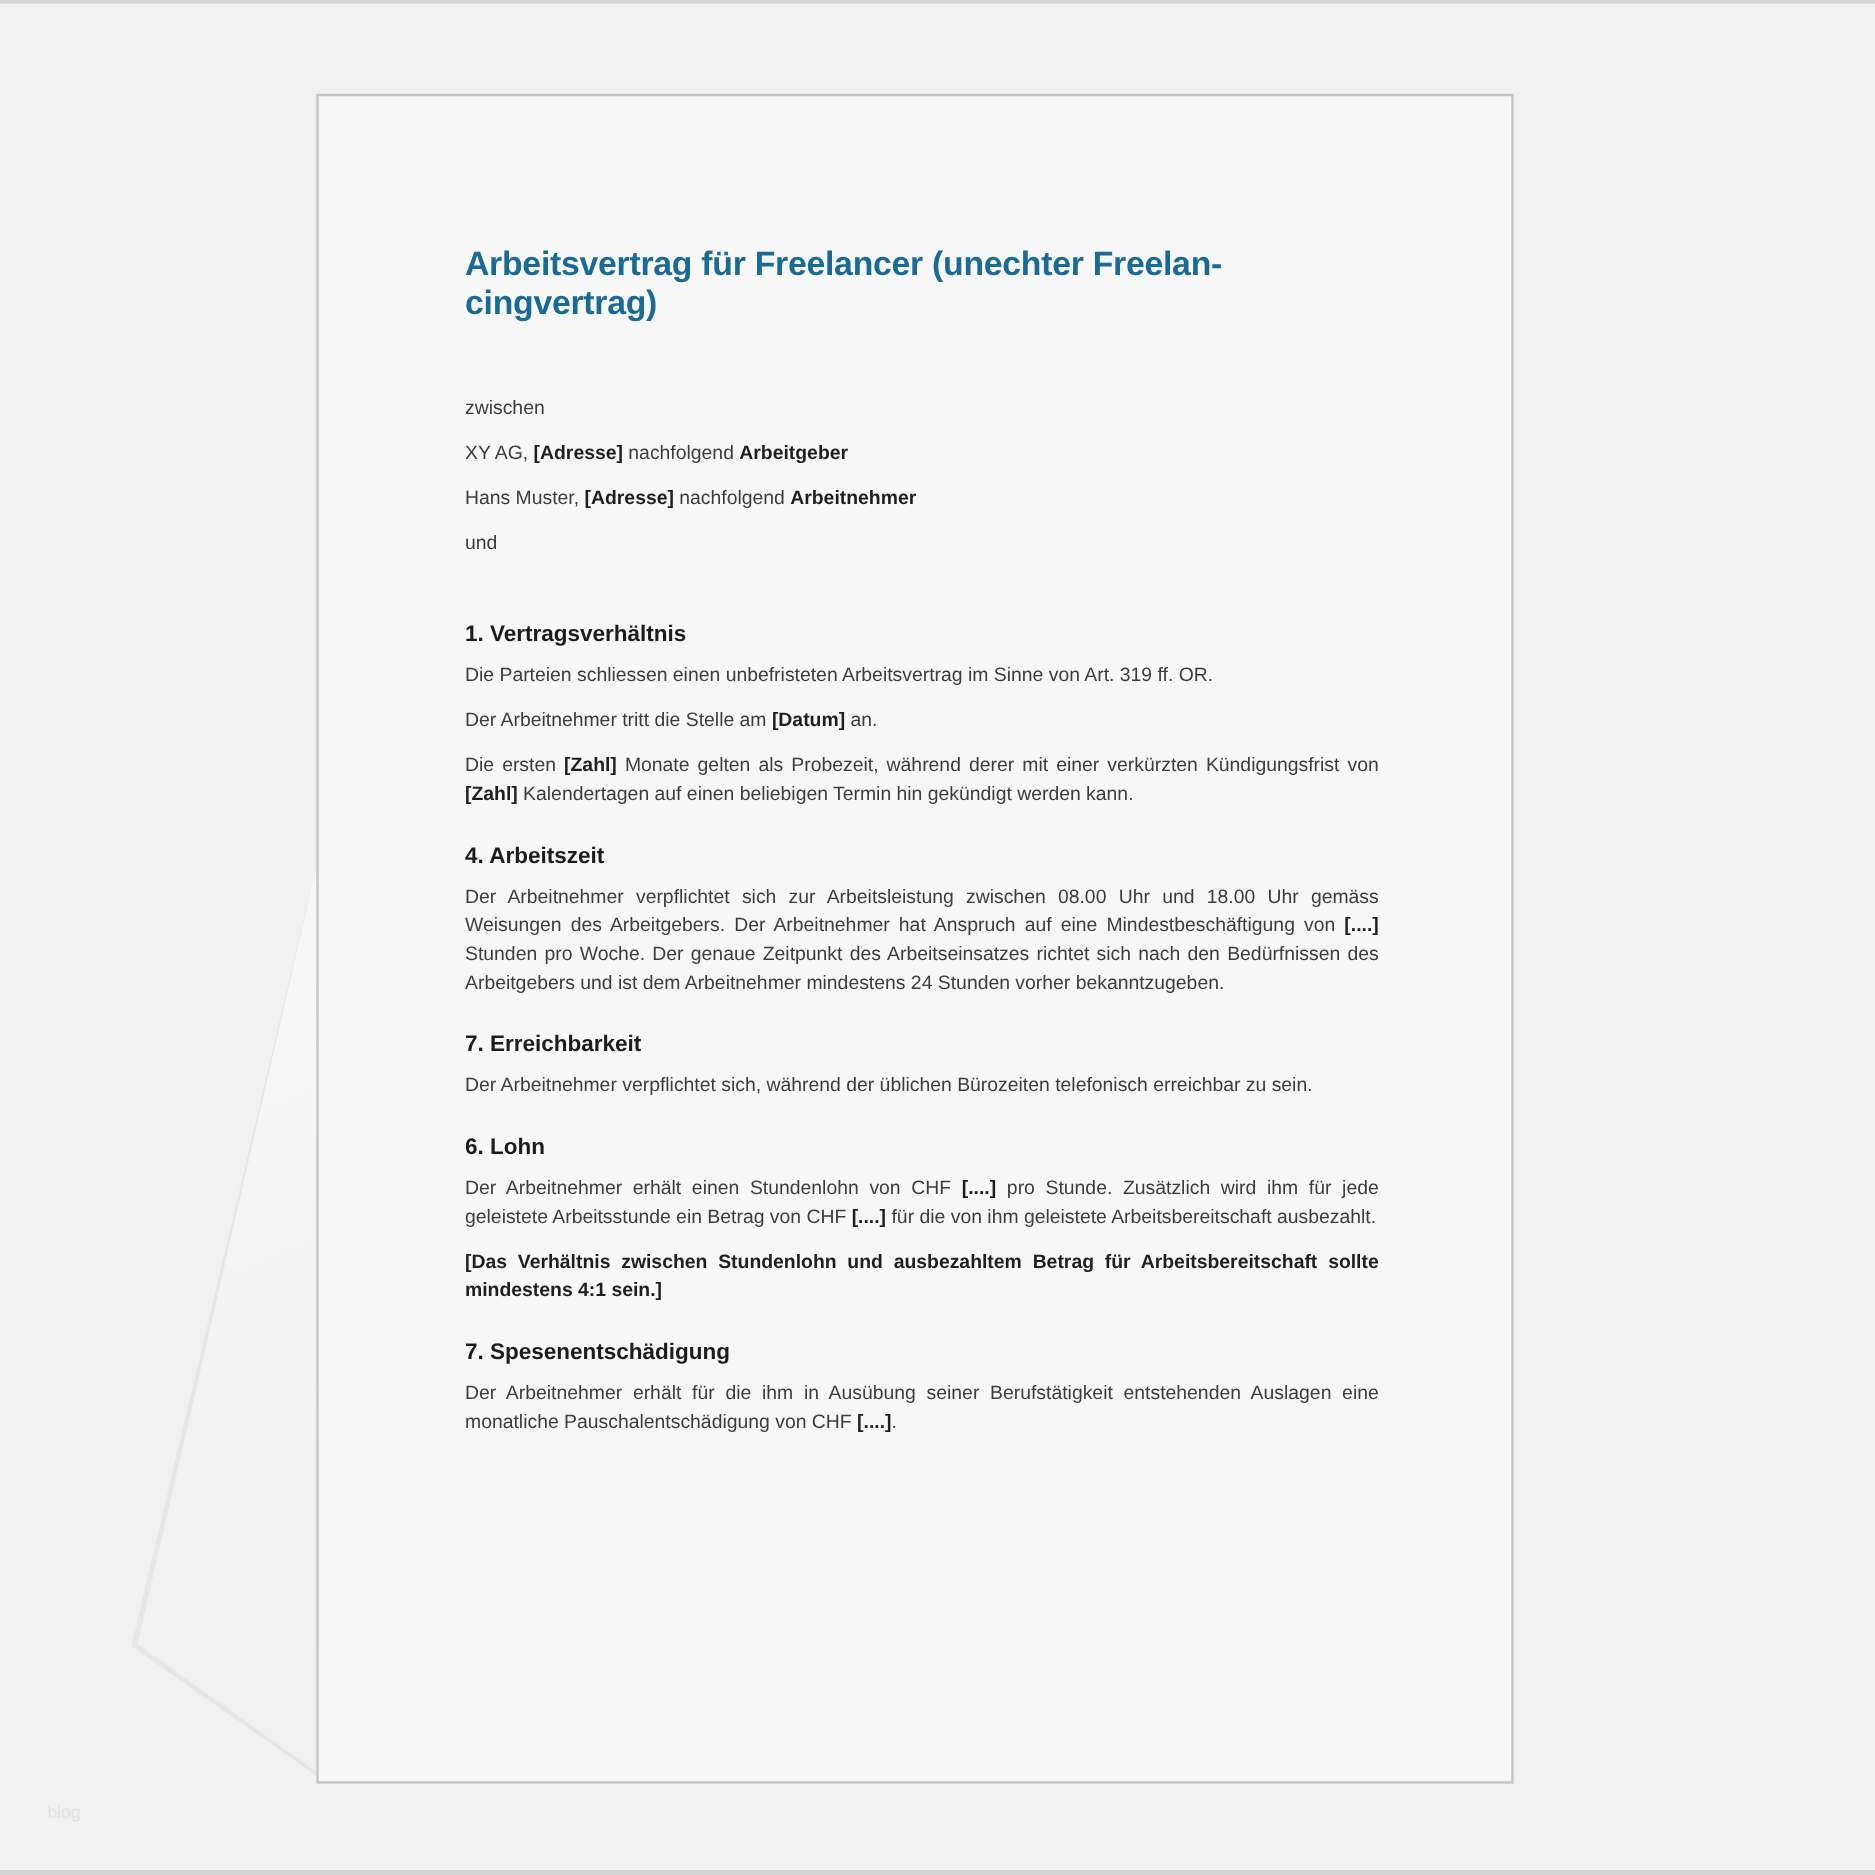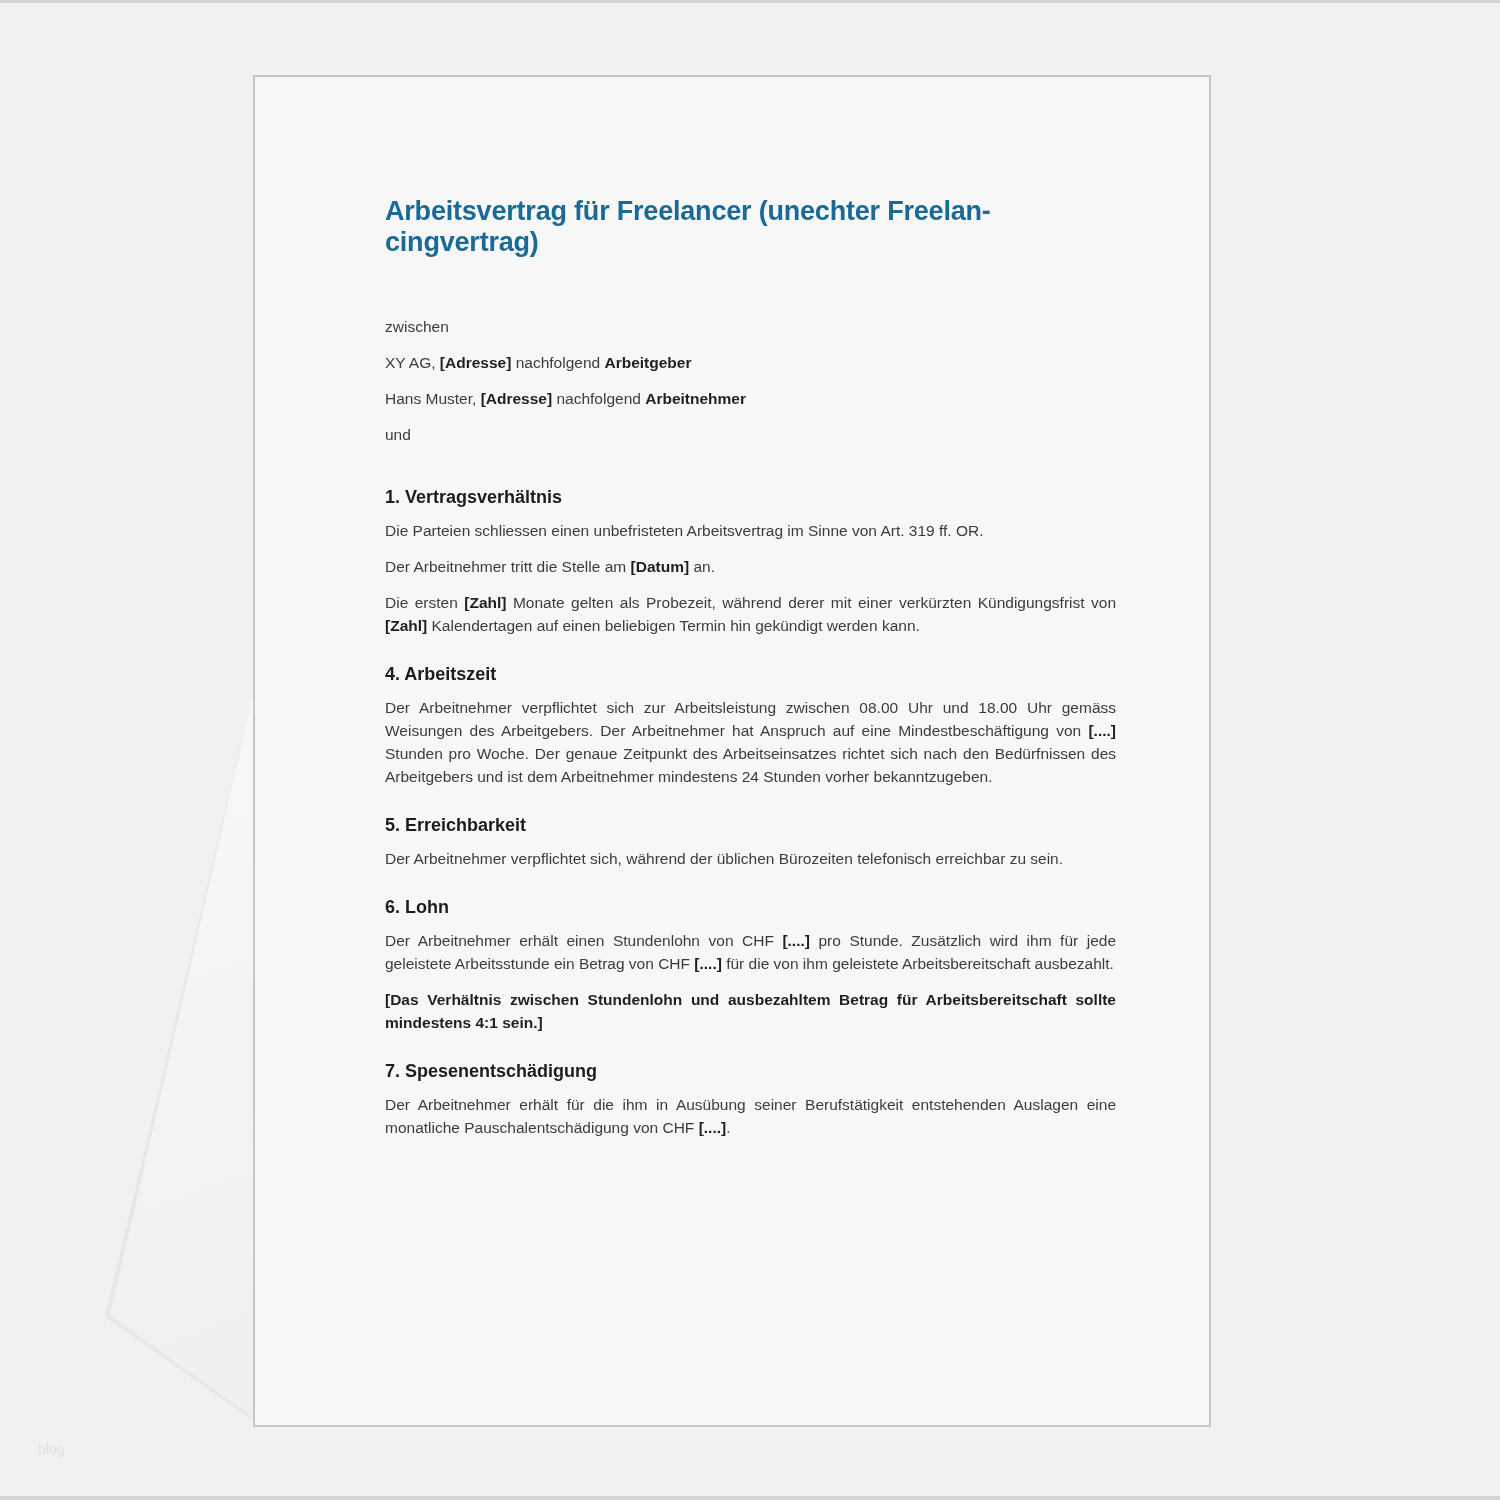--- a/index.html
+++ b/index.html
@@ -41,42 +41,42 @@
     clip-path:polygon(100% 0, 5px 85.4%, 100% 99.6%);
   }
   .fold .front{
     position:absolute;inset:0;
     background:linear-gradient(160deg,#f7f7f7 20%,#f0f0f0 90%);
     clip-path:polygon(100% 0, 10px 85.2%, 100% 99.2%);
   }
 
   .content{
     position:absolute;
-    left:130px; top:0;
+    left:117px; top:0;
     width:731px;
     padding-top:119px;
   }
   .doc-title{
     font-size:27px;
     line-height:31px;
     font-weight:700;
     letter-spacing:-0.2px;
     color:var(--title);
     margin-bottom:57px;
   }
   .doc-title span{display:block;}
 
   .intro p{
     font-size:15.5px;
     line-height:23px;
     margin:0 0 13px;
     color:var(--body);
   }
 
-  .sections{margin-top:40px;}
+  .sections{margin-top:50px;}
   .section-heading{
     font-size:18px;
     line-height:22px;
     font-weight:700;
     color:var(--heading);
     margin:26px 0 11px;
     white-space:pre-wrap;
   }
   .para{
     font-size:15.5px;
@@ -124,21 +124,21 @@
         </section>
         <section>
           <p class="para"><span>Der Arbeitnehmer tritt die Stelle am </span><span class="run-b">[Datum]</span><span> an.</span></p>
           <p class="para"><span>Die ersten </span><span class="run-b">[Zahl]</span><span> Monate gelten als Probezeit, während derer mit einer verkürzten Kündigungsfrist von </span><span class="run-b">[Zahl]</span><span> Kalendertagen auf einen beliebigen Termin hin gekündigt werden kann.</span></p>
         </section>
         <section>
           <h2 class="section-heading">4. Arbeitszeit</h2>
           <p class="para"><span>Der Arbeitnehmer verpflichtet sich zur Arbeitsleistung zwischen 08.00 Uhr und 18.00 Uhr gemäss Weisungen des Arbeitgebers. Der Arbeitnehmer hat Anspruch auf eine Mindestbeschäftigung von </span><span class="run-b">[....]</span><span> Stunden pro Woche. Der genaue Zeitpunkt des Arbeitseinsatzes richtet sich nach den Bedürfnissen des Arbeitgebers und ist dem Arbeitnehmer mindestens 24 Stunden vorher bekanntzugeben.</span></p>
         </section>
         <section>
-          <h2 class="section-heading">5. Erreichbarkeit</h2>
+          <h2 class="section-heading">7. Erreichbarkeit</h2>
           <p class="para"><span>Der Arbeitnehmer verpflichtet sich, während der üblichen Bürozeiten telefonisch erreichbar zu sein.</span></p>
         </section>
         <section>
           <h2 class="section-heading">6. Lohn</h2>
           <p class="para"><span>Der Arbeitnehmer erhält einen Stundenlohn von CHF </span><span class="run-b">[....]</span><span> pro Stunde. Zusätzlich wird ihm für jede geleistete Arbeitsstunde ein Betrag von CHF </span><span class="run-b">[....]</span><span> für die von ihm geleistete Arbeitsbereitschaft ausbezahlt.</span></p>
           <p class="para"><span class="run-b">[Das Verhältnis zwischen Stundenlohn und ausbezahltem Betrag für Arbeitsbereitschaft sollte mindestens 4:1 sein.]</span></p>
         </section>
         <section>
           <h2 class="section-heading">7. Spesenentschädigung</h2>
           <p class="para"><span>Der Arbeitnehmer erhält für die ihm in Ausübung seiner Berufstätigkeit entstehenden Auslagen eine monatliche Pauschalentschädigung von CHF </span><span class="run-b">[....]</span><span>.</span></p>

